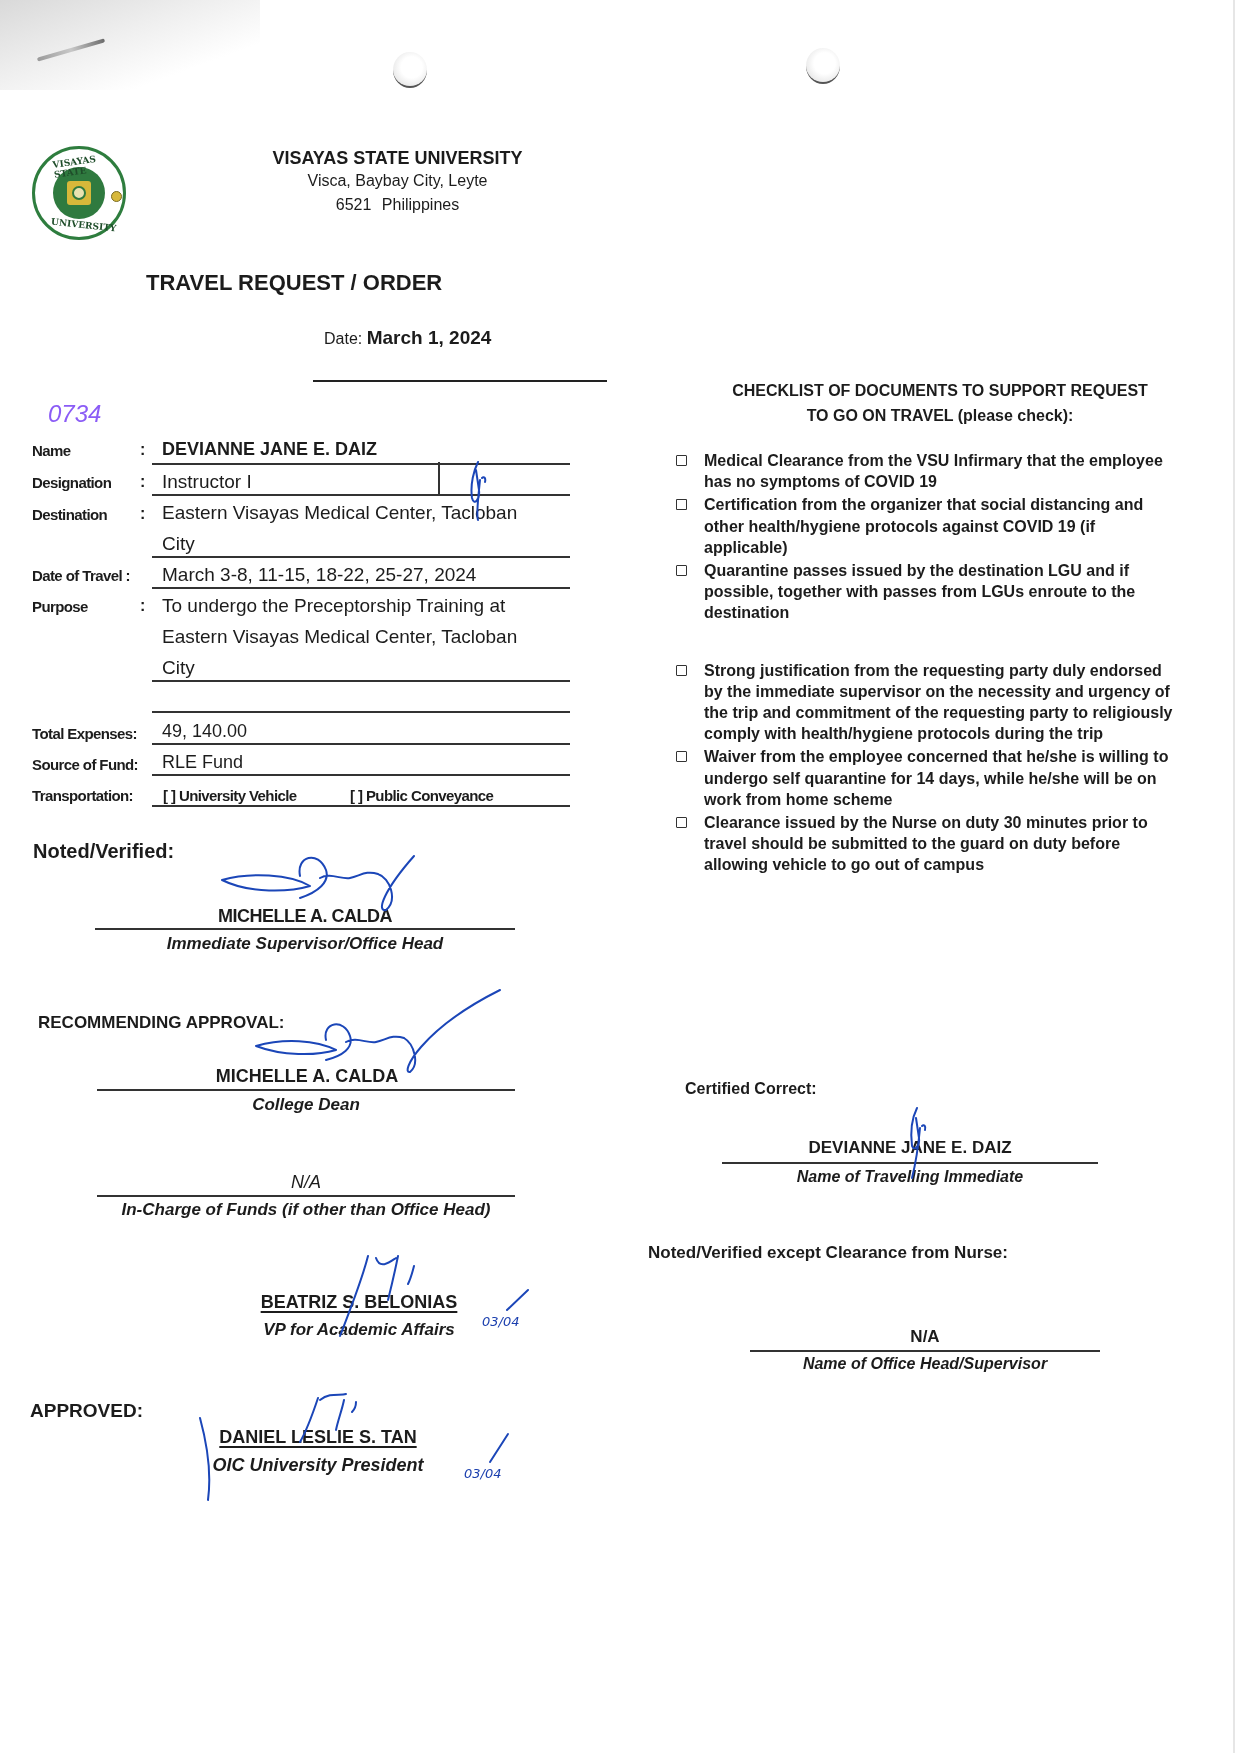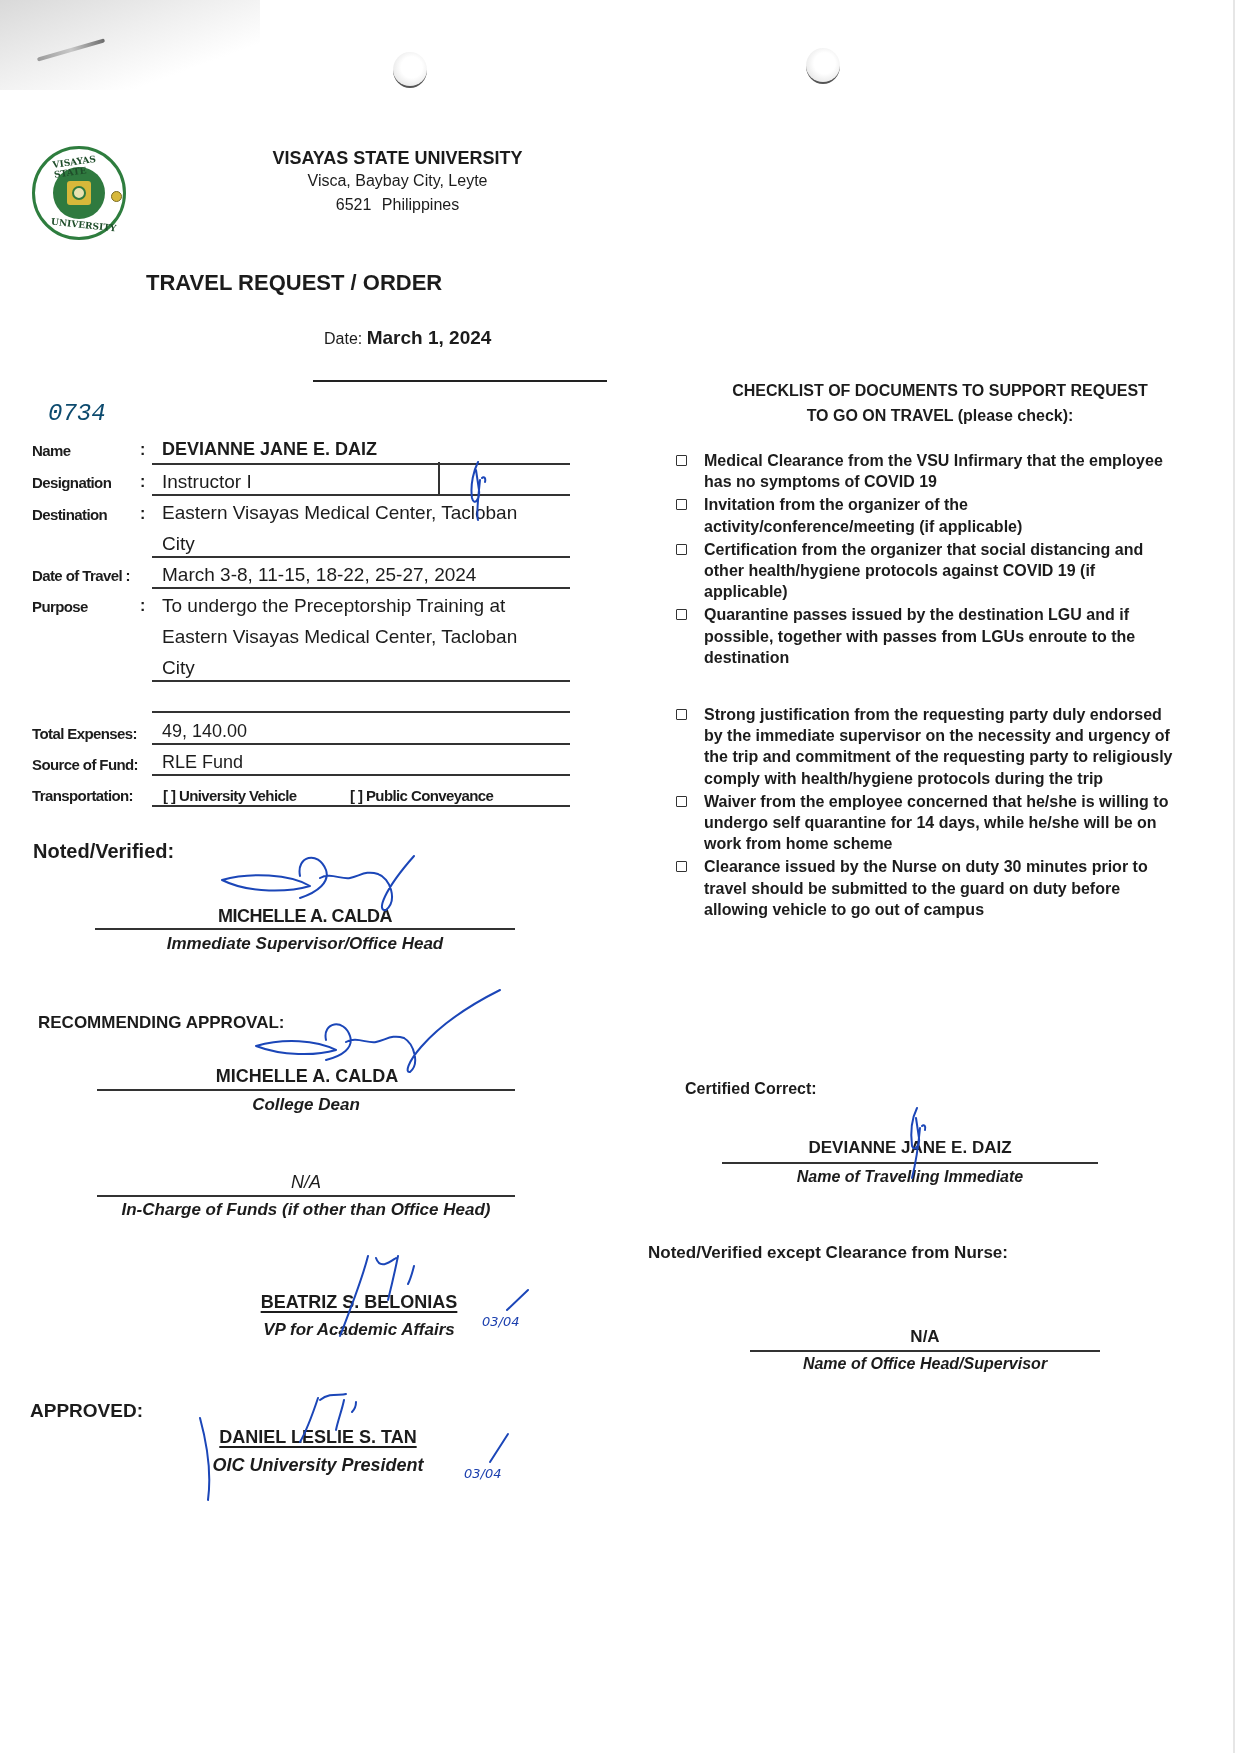--- a/index.html
+++ b/index.html
@@ -31,21 +31,21 @@
   .uni { position: absolute; left: 240px; width: 315px; text-align: center; }
   .uni-name { top: 148px; font-size: 18px; font-weight: bold; }
   .uni-addr { top: 172px; font-size: 16px; }
   .uni-zip { top: 196px; font-size: 16px; word-spacing: 6px; }
 
   .title { left: 146px; top: 270px; font-size: 22px; font-weight: bold; }
   .date-row { left: 324px; top: 327px; font-size: 16px; }
   .date-row b { font-size: 19px; font-weight: bold; }
   .date-line { left: 313px; top: 380px; width: 294px; height: 2px; background: #222; }
 
-  .hand { color: #0c4a6e; font-family: Liberation Mono, monospace; font-style: italic; }
+  .hand { color: #8b5cf6; font-family: Liberation Sans, sans-serif; font-style: italic; }
   .hand-num { left: 48px; top: 400px; font-size: 24px; }
 
   
   .lbl { position: absolute; left: 32px; font-size: 15px; font-weight: bold; letter-spacing: -0.6px; }
   .colon { position: absolute; left: 140px; font-size: 16px; font-weight: bold; }
   .val { position: absolute; left: 162px; font-size: 19px; }
   .val.bold { font-weight: bold; }
   .uline { position: absolute; left: 152px; width: 418px; height: 1.5px; background: #333; }
   .vsep { position: absolute; left: 438px; top: 462px; width: 1.5px; height: 32px; background: #333; }
 
@@ -161,21 +161,21 @@
 <div class="section-lbl" style="left:30px;top:1400px;font-size:19px;">APPROVED:</div>
 <div class="sig-name u" style="left:193px;width:250px;top:1427px;font-size:18px;">DANIEL LESLIE S. TAN</div>
 <div class="sig-role" style="left:183px;width:270px;top:1455px;font-size:18px;">OIC University President</div>
 
 <div class="check-head">
   <div>CHECKLIST OF DOCUMENTS TO SUPPORT REQUEST</div>
   <div>TO GO ON TRAVEL (please check):</div>
 </div>
 <ul class="checklist">
   <li style="margin-bottom:2px;"><span class="box"></span><span>Medical Clearance from the VSU Infirmary that the employee has no symptoms of COVID 19</span></li>
-  <li style="margin-bottom:2px;"><span class="box"></span><span>Invitation from the organizer of the activity/conference/meeting (if applicable)</span></li>
+  <li style="margin-bottom:2px;"><span class="box"></span></li>
   <li style="margin-bottom:2px;"><span class="box"></span><span>Certification from the organizer that social distancing and other health/hygiene protocols against COVID 19 (if applicable)</span></li>
   <li style="margin-bottom:2px;"><span class="box"></span><span>Quarantine passes issued by the destination LGU and if possible, together with passes from LGUs enroute to the destination</span></li>
   <li style="margin-bottom:2px;margin-top:36px;"><span class="box"></span><span>Strong justification from the requesting party duly endorsed by the immediate supervisor on the necessity and urgency of the trip and commitment of the requesting party to religiously comply with health/hygiene protocols during the trip</span></li>
   <li style="margin-bottom:2px;"><span class="box"></span><span>Waiver from the employee concerned that he/she is willing to undergo self quarantine for 14 days, while he/she will be on work from home scheme</span></li>
   <li><span class="box"></span><span>Clearance issued by the Nurse on duty 30 minutes prior to travel should be submitted to the guard on duty before allowing vehicle to go out of campus</span></li>
 </ul>
 
 <div class="section-lbl" style="left:653px;top:1080px;font-size:16px;margin-left:32px;">Certified Correct:</div>
 <div class="sig-name" style="left:722px;width:376px;top:1138px;">DEVIANNE JANE E. DAIZ</div>
 <div class="sig-line" style="left:722px;top:1162px;width:376px;"></div>

